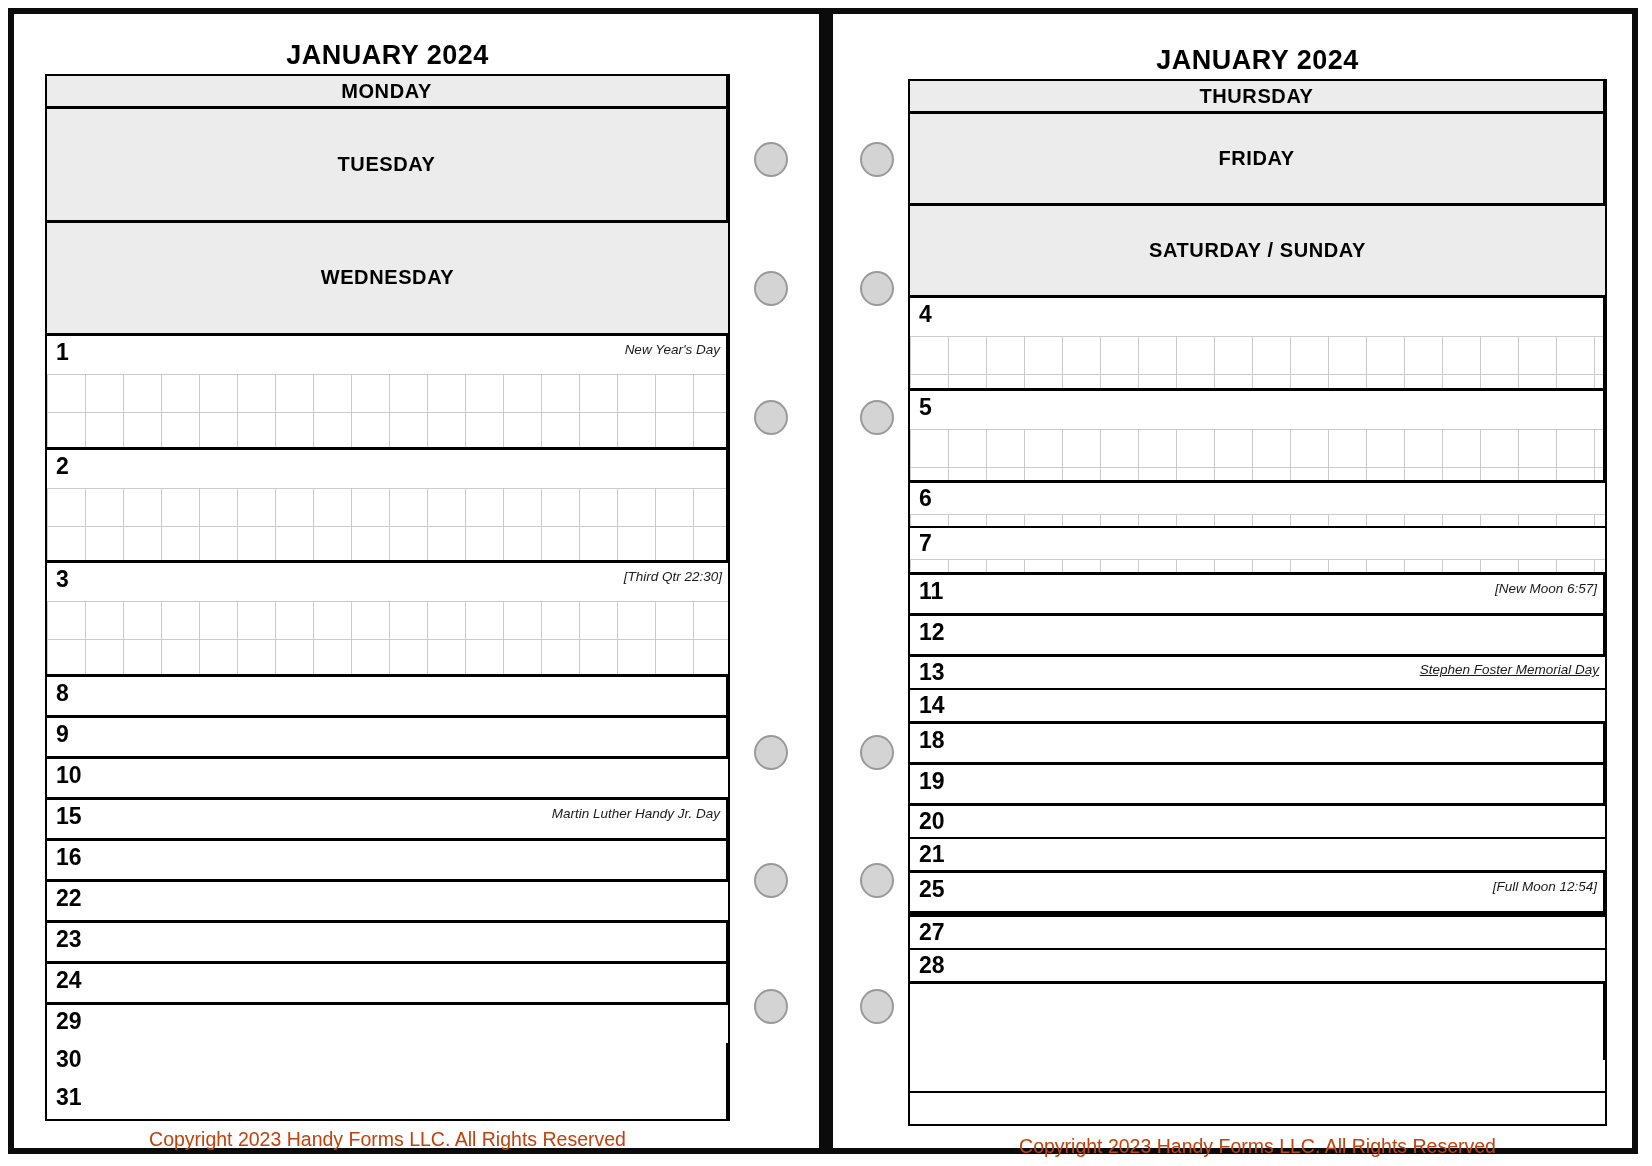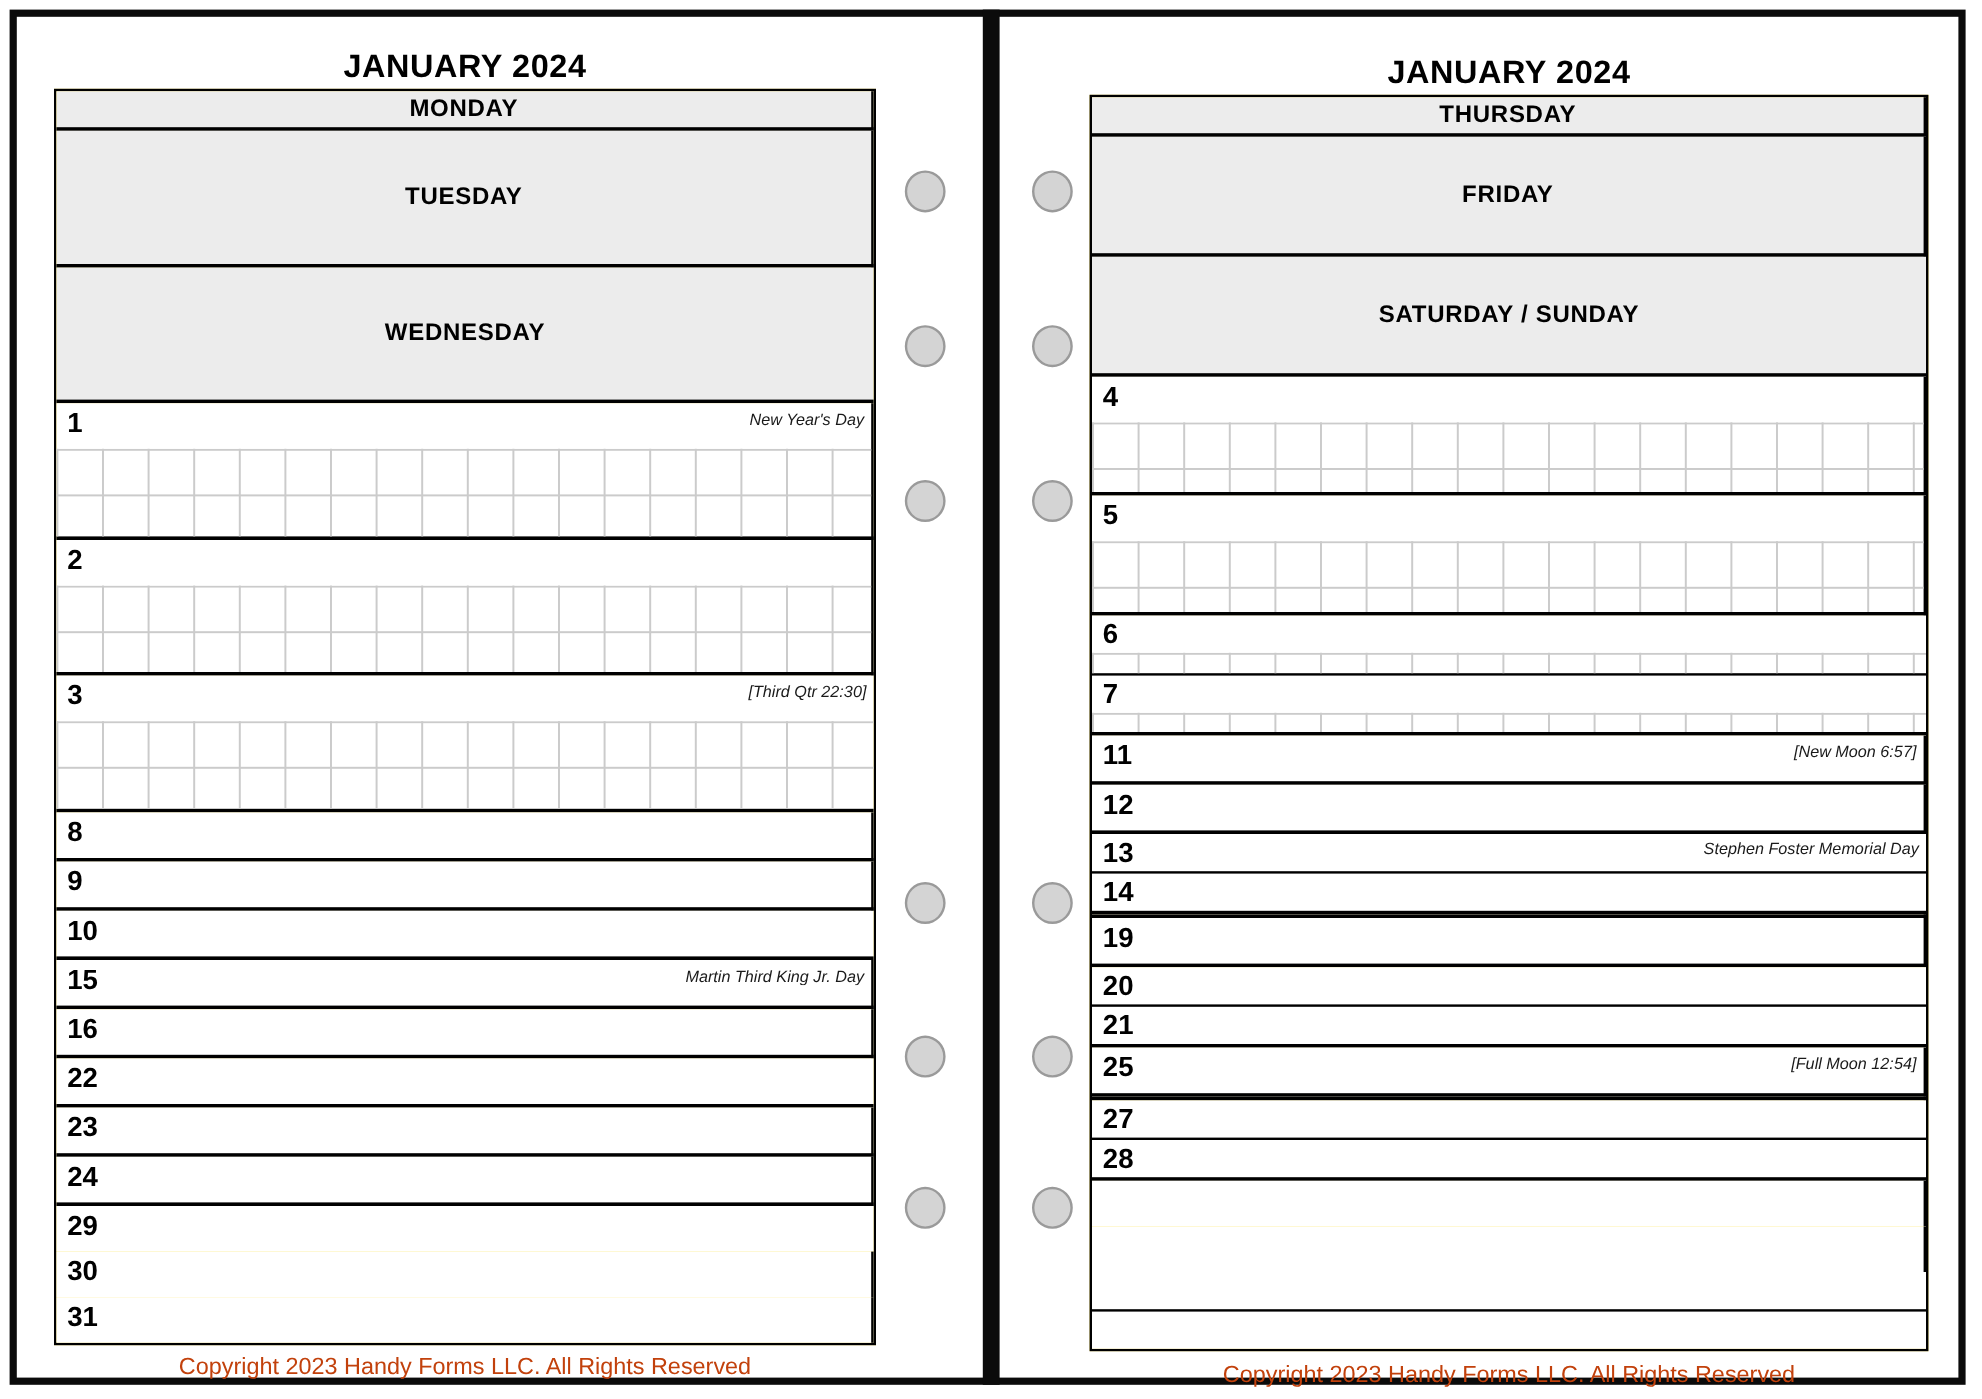--- a/index.html
+++ b/index.html
@@ -49,21 +49,21 @@
     background-image:
       linear-gradient(to right,#cbcbcb 1.5px,transparent 1.5px),
       linear-gradient(to bottom,#cbcbcb 1.5px,transparent 1.5px);
     background-size:38px 38px;
   }
   .split{display:flex;flex-direction:column;padding:0;}
   .half{flex:1;display:flex;flex-direction:column;min-height:0;}
   .half.sat{border-bottom:2.5px solid #000;}
   .half .band{height:31px;}
   .half .num{padding-top:4px;}
-  .half .note{padding-top:5px;}
+  .half .note{padding-top:5px;text-decoration:underline;}
   .copyright{
     position:absolute;text-align:center;font-size:19.5px;color:#c2410c;white-space:nowrap;
   }
   .page-left .copyright{left:32px;top:1112px;width:685px;}
   .page-right .copyright{left:76px;top:1119px;width:699px;}
   .hole{
     position:absolute;width:34px;height:35px;border-radius:50%;
     background:#d4d4d4;border:2px solid #9a9a9a;box-sizing:border-box;
   }
 </style>
@@ -117,21 +117,21 @@
       <div class="cell">
         <div class="band">
           <div class="num">10</div>
           <div class="note"></div>
         </div>
         <div class="gridarea"></div>
       </div>
       <div class="cell">
         <div class="band">
           <div class="num">15</div>
-          <div class="note">Martin Third King Jr. Day</div>
+          <div class="note">Martin Luther Handy Jr. Day</div>
         </div>
         <div class="gridarea"></div>
       </div>
       <div class="cell">
         <div class="band">
           <div class="num">16</div>
           <div class="note"></div>
         </div>
         <div class="gridarea"></div>
       </div>
@@ -241,20 +241,24 @@
         </div>
         <div class="half">
           <div class="band">
             <div class="num">14</div>
             <div class="note"></div>
           </div>
           <div class="gridarea"></div>
         </div>
       </div>
       <div class="cell">
+        <div class="band">
+          <div class="num">18</div>
+          <div class="note"></div>
+        </div>
         <div class="gridarea"></div>
       </div>
       <div class="cell">
         <div class="band">
           <div class="num">19</div>
           <div class="note"></div>
         </div>
         <div class="gridarea"></div>
       </div>
       <div class="cell split">

